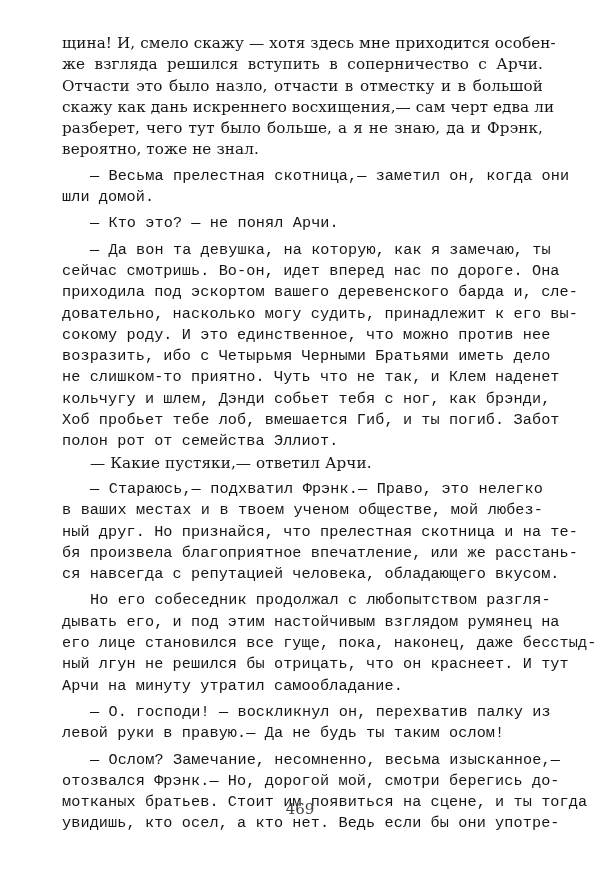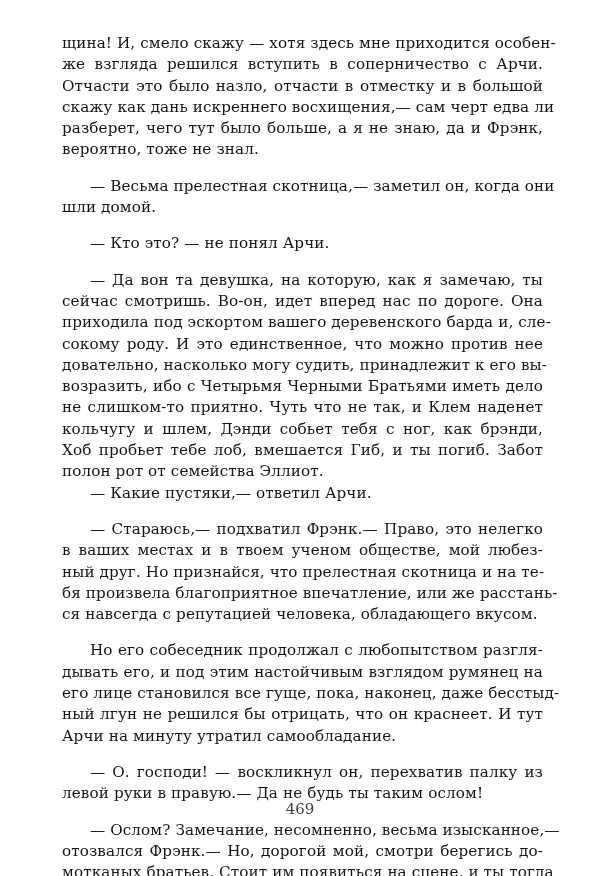--- a/index.html
+++ b/index.html
@@ -8,21 +8,21 @@
     position:absolute; left:62px; top:33px; width:481px;
     font-family:"DejaVu Serif", "Liberation Serif", serif;
     font-size:15.2px; color:#151515;
     line-height:21.3px;
     letter-spacing:0.1px;
   }
   .p { text-align:justify; text-align-last:left; margin:0; }
   .p .ln { display:block; text-align:justify; text-align-last:justify; white-space:nowrap; }
   .p .ln.last { text-align-last:left; }
   .indent { padding-left:28px; }
-  .gap { margin-top:15px; }
+  .gap { margin-top:5px;font-family:Liberation Mono, monospace; }
   .pagenum {
     position:absolute; left:0; width:600px; top:800px; text-align:center;
     font-family:"DejaVu Serif", "Liberation Serif", serif; font-size:15px; color:#404040;
   }
 </style>
 </head>
 <body>
 
 <div class="page" id="page">
     <div class="p">
@@ -37,22 +37,22 @@
       <span class="ln indent">— Весьма прелестная скотница,— заметил он, когда они</span>
       <span class="ln last">шли домой.</span>
     </div>
     <div class="p gap">
       <span class="ln indent last">— Кто это? — не понял Арчи.</span>
     </div>
     <div class="p gap">
       <span class="ln indent">— Да вон та девушка, на которую, как я замечаю, ты</span>
       <span class="ln">сейчас смотришь. Во-он, идет вперед нас по дороге. Она</span>
       <span class="ln">приходила под эскортом вашего деревенского барда и, сле-</span>
+      <span class="ln">довательно, насколько могу судить, принадлежит к его вы-</span>
       <span class="ln">сокому роду. И это единственное, что можно против нее</span>
-      <span class="ln">довательно, насколько могу судить, принадлежит к его вы-</span>
       <span class="ln">возразить, ибо с Четырьмя Черными Братьями иметь дело</span>
       <span class="ln">не слишком-то приятно. Чуть что не так, и Клем наденет</span>
       <span class="ln">кольчугу и шлем, Дэнди собьет тебя с ног, как брэнди,</span>
       <span class="ln">Хоб пробьет тебе лоб, вмешается Гиб, и ты погиб. Забот</span>
       <span class="ln last">полон рот от семейства Эллиот.</span>
     </div>
     <div class="p">
       <span class="ln indent last">— Какие пустяки,— ответил Арчи.</span>
     </div>
     <div class="p gap">

